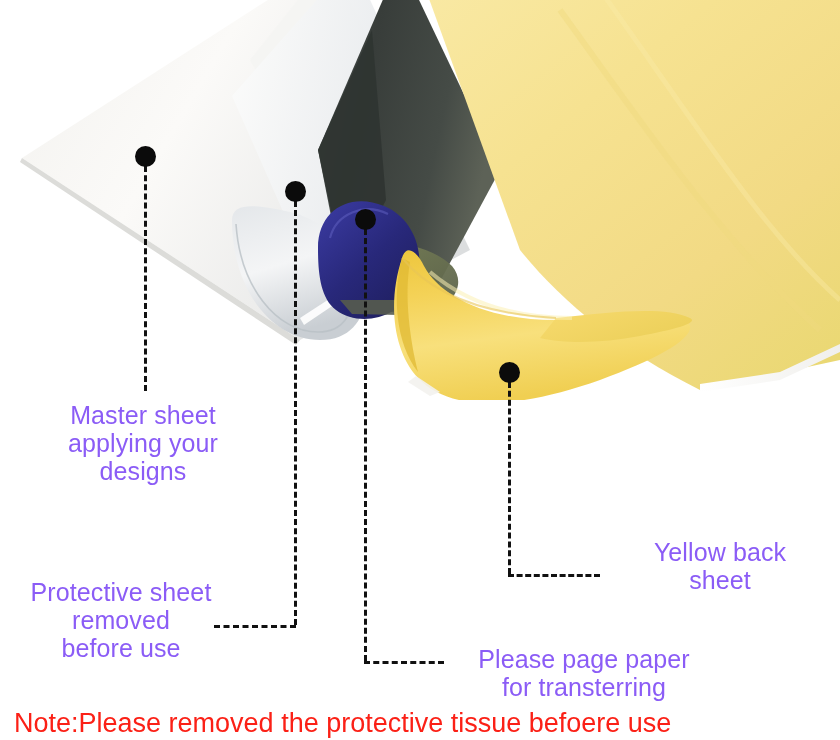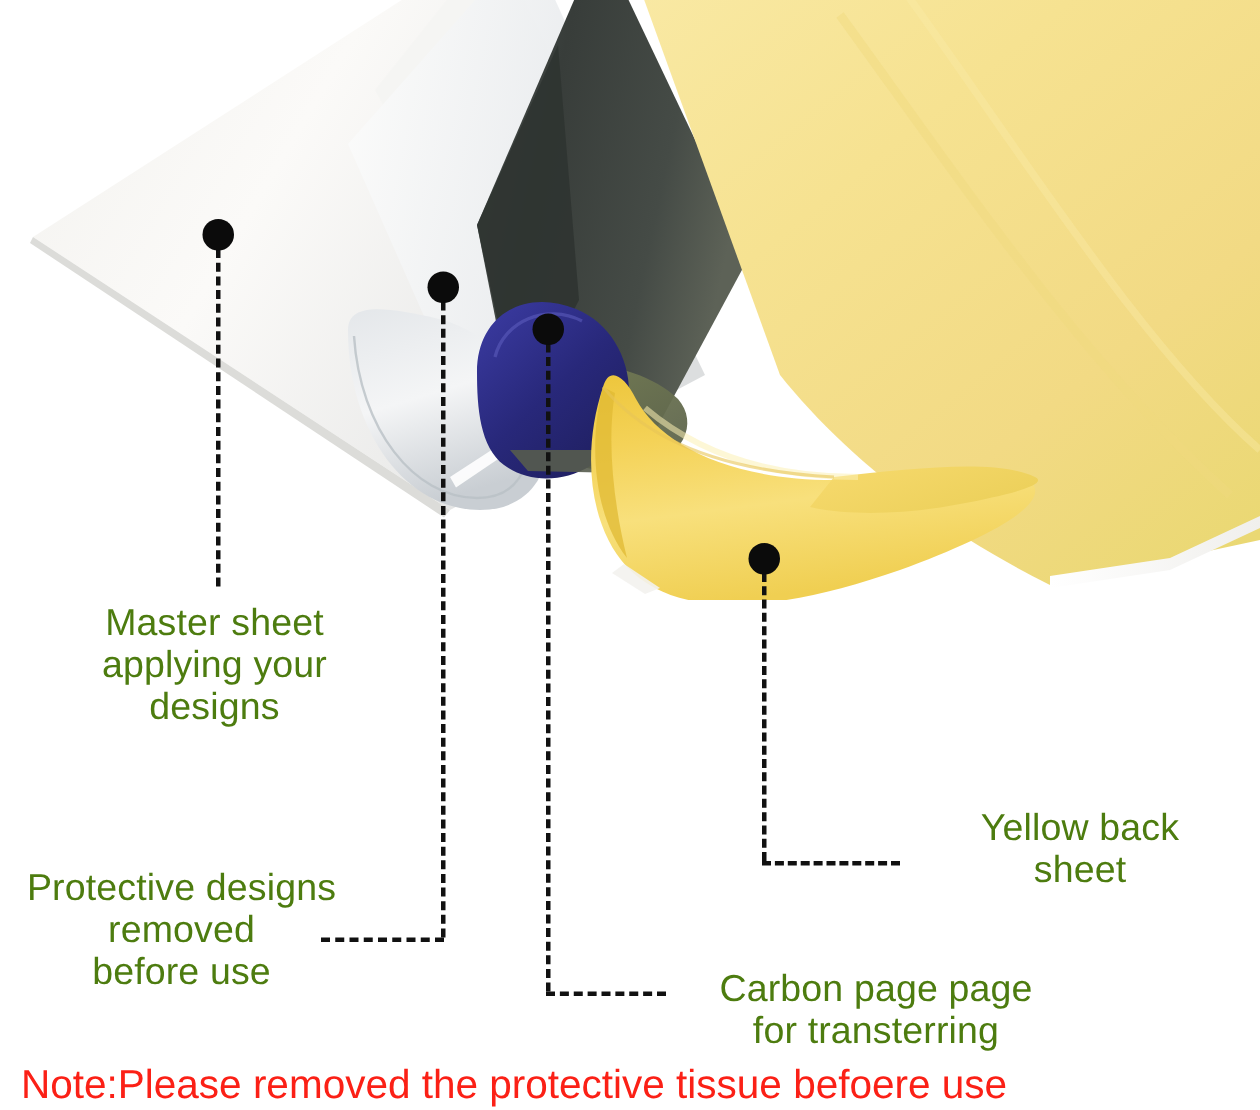--- a/index.html
+++ b/index.html
@@ -47,21 +47,21 @@
   .lead-h {
     position: absolute;
     height: 0;
     border-top: 3px dashed #111111;
     z-index: 35;
   }
 
   
   .label {
     position: absolute;
-    color: #4d7c0f;
+    color: #8b5cf6;
     font-size: 25px;
     line-height: 1.12;
     text-align: center;
     white-space: pre-line;
     letter-spacing: 0.1px;
     z-index: 45;
   }
 
   #label-master      { left: 18px;  top: 401px; width: 250px; }
   #label-tissue      { left: 2px;   top: 578px; width: 238px; }
@@ -229,25 +229,25 @@
 
   <div class="dot" style="left:135px; top:146px;"></div>
   <div class="dot" style="left:285px; top:181px;"></div>
   <div class="dot" style="left:355px; top:209px;"></div>
   <div class="dot" style="left:499px; top:362px;"></div>
 
   <div class="label" id="label-master">Master sheet
 applying your
 designs</div>
 
-  <div class="label" id="label-tissue">Protective designs
+  <div class="label" id="label-tissue">Protective sheet
 removed
 before use</div>
 
-  <div class="label" id="label-carbon">Carbon page page
+  <div class="label" id="label-carbon">Please page paper
 for transterring</div>
 
   <div class="label" id="label-yellow">Yellow back
 sheet</div>
 
   <div id="note">Note:Please removed the protective tissue befoere use</div>
 
 </div>
 
 </body></html>

